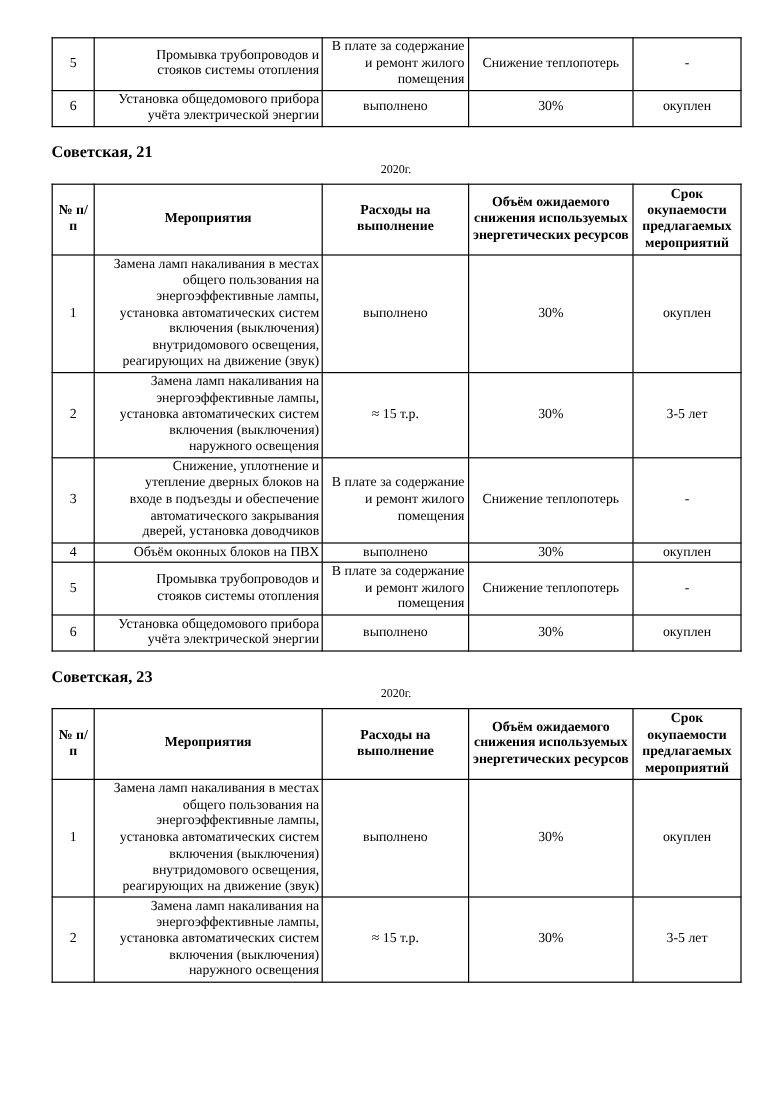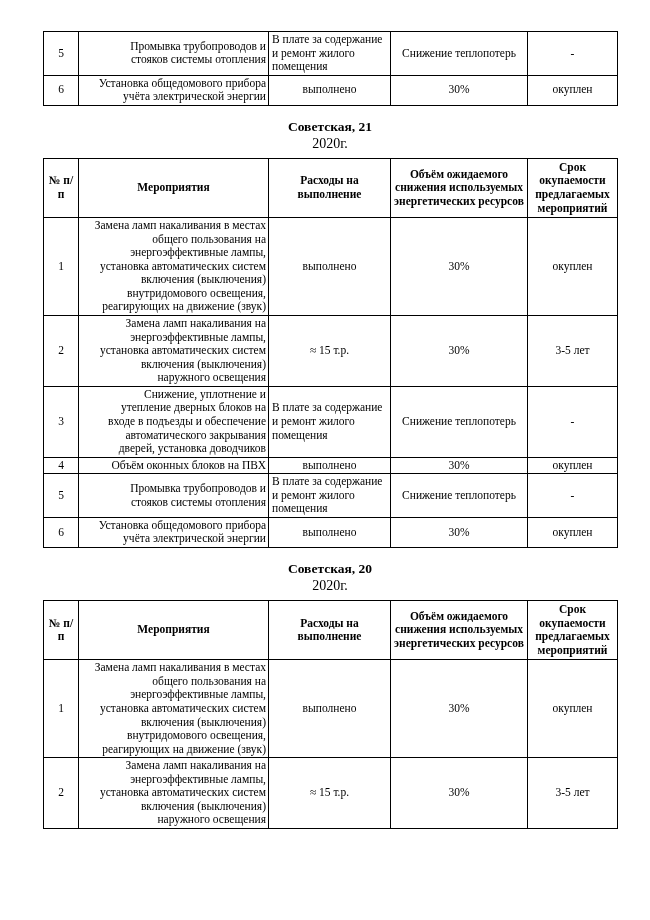--- a/index.html
+++ b/index.html
@@ -12,28 +12,28 @@
     border-collapse:collapse; table-layout:fixed; width:574px;
   }
   td, th {
     border:1px solid #000; font-size:11.5px; line-height:1.18;
     padding:1px 3px; vertical-align:middle; overflow:hidden;
     font-weight:normal;
   }
   th { font-weight:bold; text-align:center; padding:2px 2px; }
   .c  { text-align:center; }
   .measure { text-align:right; padding-left:12px; padding-right:2px;font-family:Liberation Serif, serif; }
-  .al { text-align:left; }
+  .al { text-align:right; }
   .section-head { margin:13px 0 2px 0; }
   .addr {
-    text-align:center; font-weight:bold; font-size:13.5px;
+    font-weight:bold; font-size:13.5px;
     margin:0 0 1px 0; width:574px;
   }
   .yr {
-    text-align:center; font-size:14px; margin:0 0 6px 0; width:574px;
+    text-align:center; font-size:10px; margin:0 0 6px 0; width:574px;
   }
   col.c-num { width:35px; }
   col.c-measure { width:190px; }
   col.c-cost { width:122px; }
   col.c-reduction { width:137px; }
   col.c-payback { width:90px; }
 </style>
 </head>
 <body>
 
@@ -127,21 +127,21 @@
         <td class="c">6</td>
         <td class="measure">Установка общедомового прибора учёта электрической энергии</td>
         <td class="c">выполнено</td>
         <td class="c">30%</td>
         <td class="c">окуплен</td>
       </tr>
     </tbody>
   </table>
 
   <div class="section-head">
-    <div class="addr">Советская, 20</div>
+    <div class="addr">Советская, 23</div>
     <div class="yr">2020г.</div>
   </div>
 
   <table>
     <colgroup>
       <col class="c-num">
         <col class="c-measure">
         <col class="c-cost">
       <col class="c-reduction">
         <col class="c-payback">

